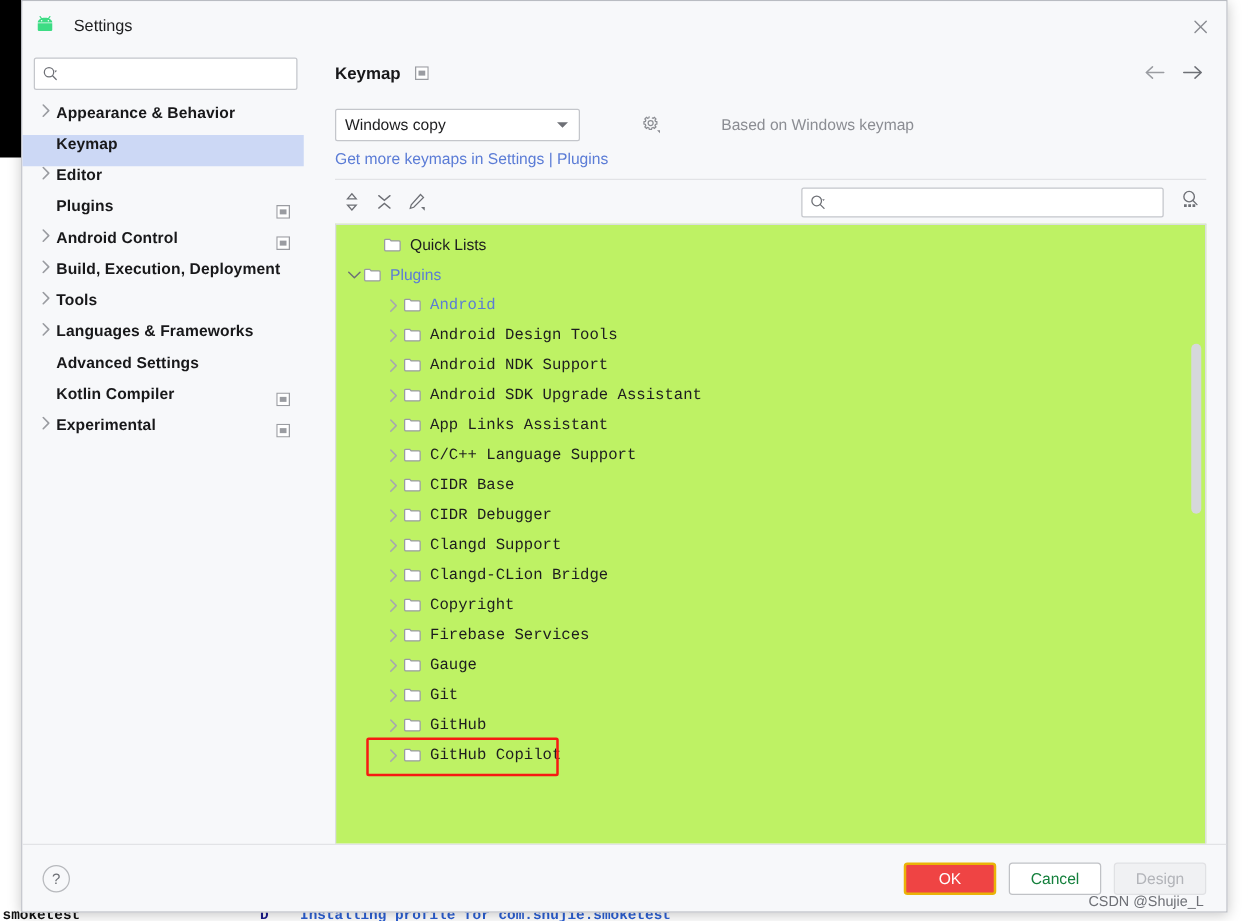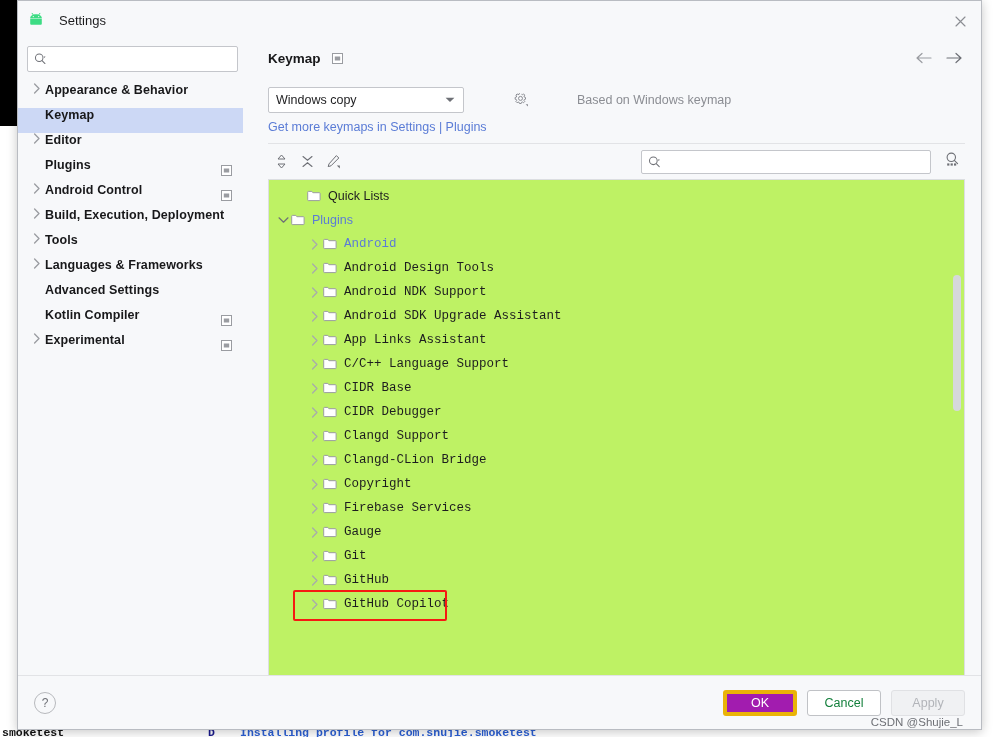--- a/index.html
+++ b/index.html
@@ -265,21 +265,21 @@
     display: flex; gap: 10px; align-items: center;
   }
   .dlg-btn {
     height: 26px; min-width: 74px;
     border-radius: 3px;
     font-family: "Liberation Sans", sans-serif;
     font-size: 12.5px;
     display: flex; align-items: center; justify-content: center;
     cursor: pointer;
   }
-  #ok-btn { background: #a21caf; color: #ffffff; border: 4px solid #eab308; }
+  #ok-btn { background: #ef4444; color: #ffffff; border: 2px solid #eab308; }
   #cancel-btn { background: #ffffff; color: #15803d; border: 1px solid #c0c2c6; }
   #apply-btn { background: #f0f1f3; color: #b2b4b9; border: 1px solid #e0e1e4; }
 
   #watermark {
     position: absolute;
     right: 18px; bottom: 1px;
     font-size: 11.5px;
     color: #6e7076;
     font-family: "Liberation Sans", sans-serif;
     pointer-events: none;
@@ -731,18 +731,18 @@
       </div>
 
     </div>
   </div>
 
   <div id="bottom-bar">
     <div id="help-btn">?</div>
     <div id="btn-group">
       <div class="dlg-btn" id="ok-btn">OK</div>
       <div class="dlg-btn" id="cancel-btn">Cancel</div>
-      <div class="dlg-btn" id="apply-btn">Apply</div>
+      <div class="dlg-btn" id="apply-btn">Design</div>
     </div>
     <div id="watermark">CSDN @Shujie_L</div>
   </div>
 
 </div>
 
 </body></html>

